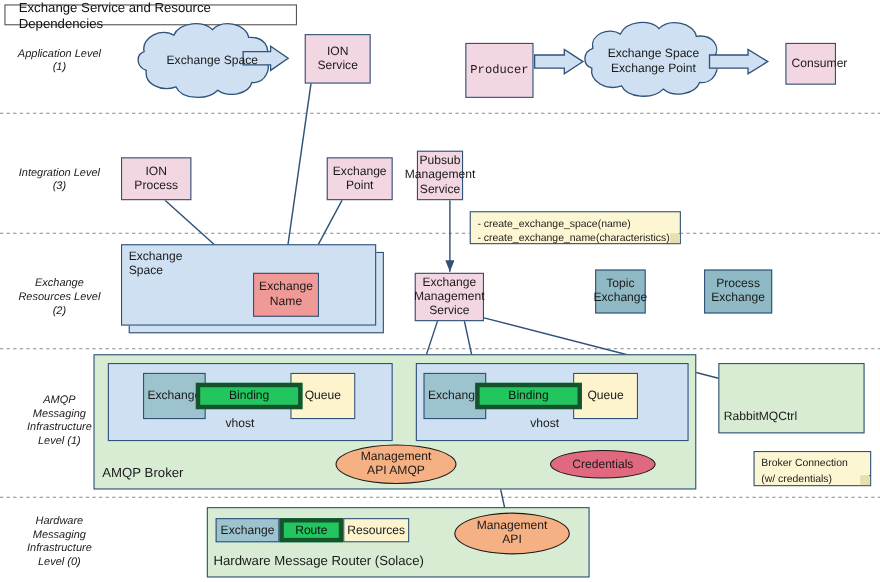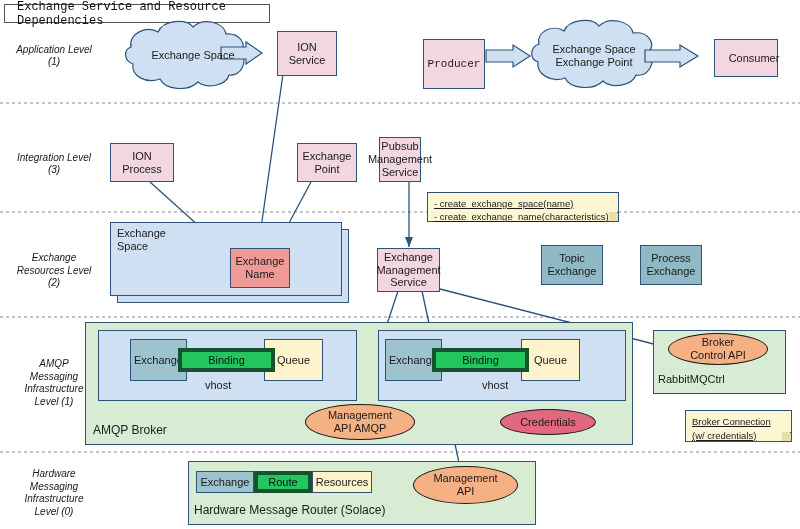--- a/index.html
+++ b/index.html
@@ -42,40 +42,39 @@
     color:#1a1a1a;
     text-align:center;
     line-height:1.25;
     display:flex;align-items:center;justify-content:center;
   }
 
   #title-box{
     position:absolute;left:4px;top:4px;width:266px;height:19px;
     border:1px solid #555;background:#ffffff;
     display:flex;align-items:center;
-    font-size:12px;color:#111;padding-left:12px;box-sizing:border-box;font-family:Liberation Mono, monospace;
+    font-size:12px;color:#111;padding-left:12px;box-sizing:border-box;
   }
 
   .corner-fold{
     position:absolute;right:0;bottom:0;width:9px;height:9px;
     background:linear-gradient(225deg,#2e5278 0 1px,#e7dfae 1px 100%);
   }
 
   .container-label{
     position:absolute;
     font-size:11px;color:#1a1a1a;
   }
   .f11{font-size:11px;}
   .f12{font-size:12px;}
   .note-text{
     position:absolute;
     font-size:9.5px;line-height:1.45;color:#1a1a1a;
     padding:4px 6px;box-sizing:border-box;text-align:left;
     display:block;
-    text-decoration:underline;
   }
 </style>
 </head>
 <body>
 
 <div id="stage">
 
   <div id="title-box">Exchange Service and Resource Dependencies</div>
 
   <svg class="svglayer" viewBox="0 0 800 529">
@@ -157,21 +156,21 @@
   <div class="node f11" style="left:143px;top:44px;width:100px;height:22px;">Exchange Space</div>
 
   <div class="node pink f11" style="left:277px;top:31px;width:60px;height:45px;white-space:pre-line;">ION
 Service</div>
 
   <div class="node pink f11" style="left:423px;top:39px;width:62px;height:50px;font-family:Liberation Mono, monospace;">Producer</div>
 
   <div class="node f11" style="left:541px;top:41px;width:106px;height:30px;white-space:pre-line;">Exchange Space
 Exchange Point</div>
 
-  <div class="node pink f11" style="left:714px;top:39px;width:64px;height:38px;padding-left:16px;">Consumer</div>
+  <div class="node pink f11" style="left:714px;top:39px;width:46px;height:38px;padding-left:16px;">Consumer</div>
 
   <div class="node pink f11" style="left:110px;top:143px;width:64px;height:39px;white-space:pre-line;">ION
 Process</div>
 
   <div class="node pink f11" style="left:297px;top:143px;width:60px;height:39px;white-space:pre-line;">Exchange
 Point</div>
 
   <div class="node pink f11" style="left:379px;top:137px;width:42px;height:45px;white-space:pre-line;">Pubsub
 Management
 Service</div>
@@ -187,21 +186,21 @@
   <div class="container-label f11" style="left:117px;top:227px;white-space:pre-line;line-height:1.2;">Exchange
 Space</div>
 
   <div class="node salmon f11" style="left:230px;top:248px;width:60px;height:40px;white-space:pre-line;">Exchange
 Name</div>
 
   <div class="node pink f11" style="left:377px;top:248px;width:63px;height:44px;white-space:pre-line;">Exchange
 Management
 Service</div>
 
-  <div class="node teal f11" style="left:541px;top:245px;width:62px;height:40px;white-space:pre-line;">Topic
+  <div class="node teal f11" style="left:541px;top:245px;width:46px;height:40px;white-space:pre-line;">Topic
 Exchange</div>
 
   <div class="node teal f11" style="left:640px;top:245px;width:62px;height:40px;white-space:pre-line;">Process
 Exchange</div>
 
   <div class="green" style="position:absolute;left:85px;top:322px;width:546px;height:121px;"></div>
   <div class="container-label f12" style="left:93px;top:423px;">AMQP Broker</div>
 
   <div class="lightblue" style="position:absolute;left:98px;top:330px;width:257px;height:69px;"></div>
   <div class="container-label f11" style="left:205px;top:379px;">vhost</div>
@@ -215,22 +214,20 @@
   <div class="node cream f11" style="left:521px;top:339px;width:59px;height:42px;">Queue</div>
   <div class="node gray f11" style="left:432px;top:348px;width:97px;height:24px;">Binding</div>
 
   <div class="node ellipse-orange f11" style="left:305px;top:404px;width:110px;height:36px;white-space:pre-line;">Management
 API AMQP</div>
 
   <div class="node ellipse-red f11" style="left:500px;top:409px;width:96px;height:26px;">Credentials</div>
 
   <div class="green" style="position:absolute;left:653px;top:330px;width:131px;height:62px;"></div>
   <div class="container-label f11" style="left:658px;top:373px;">RabbitMQCtrl</div>
-  <div class="node ellipse-orange f11" style="left:668px;top:333px;width:100px;height:32px;white-space:pre-line;">Broker
-Control API</div>
 
   <div class="note" style="position:absolute;left:685px;top:410px;width:105px;height:30px;">
     <div class="note-text" style="left:0;top:0;width:105px;white-space:pre-line;">Broker Connection
 (w/ credentials)</div>
     <div class="corner-fold"></div>
   </div>
 
   <div class="green" style="position:absolute;left:188px;top:461px;width:346px;height:62px;"></div>
   <div class="container-label f12" style="left:194px;top:503px;">Hardware Message Router (Solace)</div>
 

